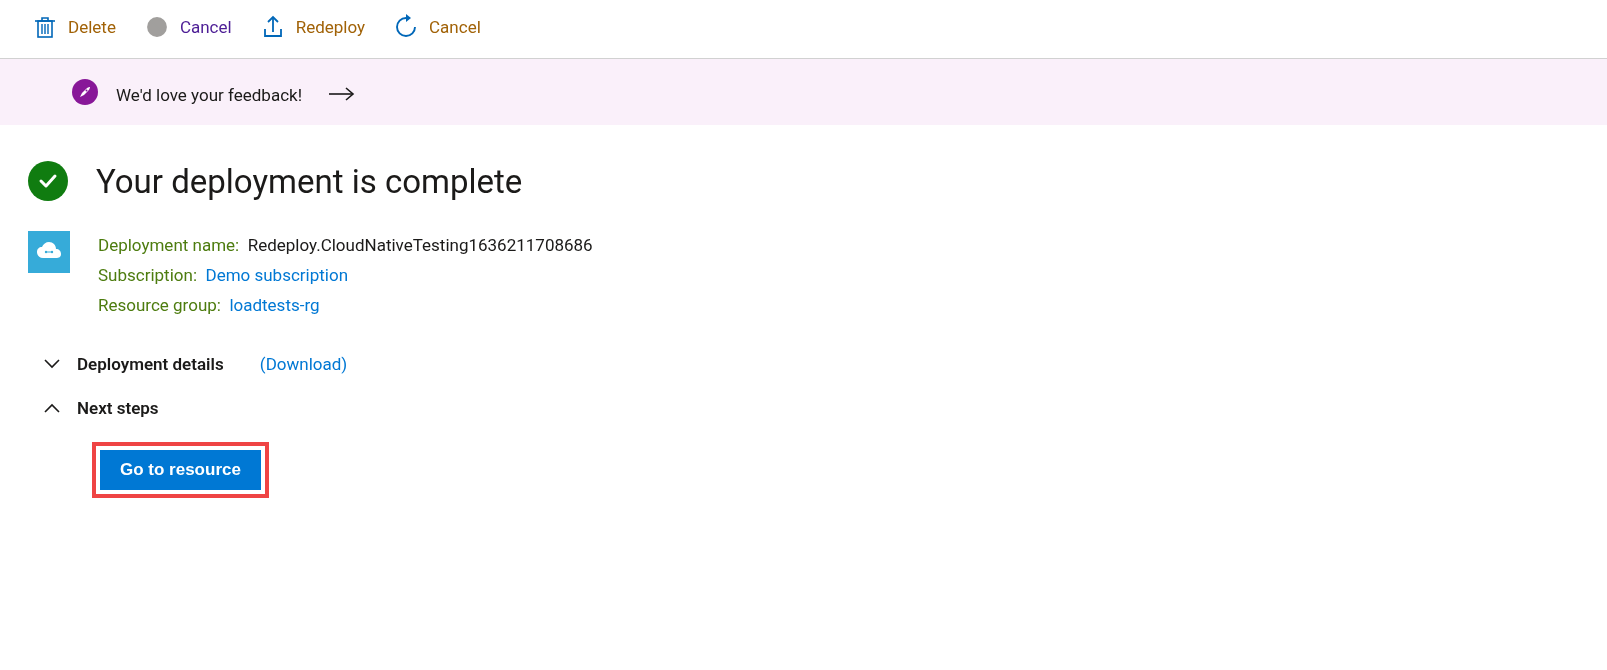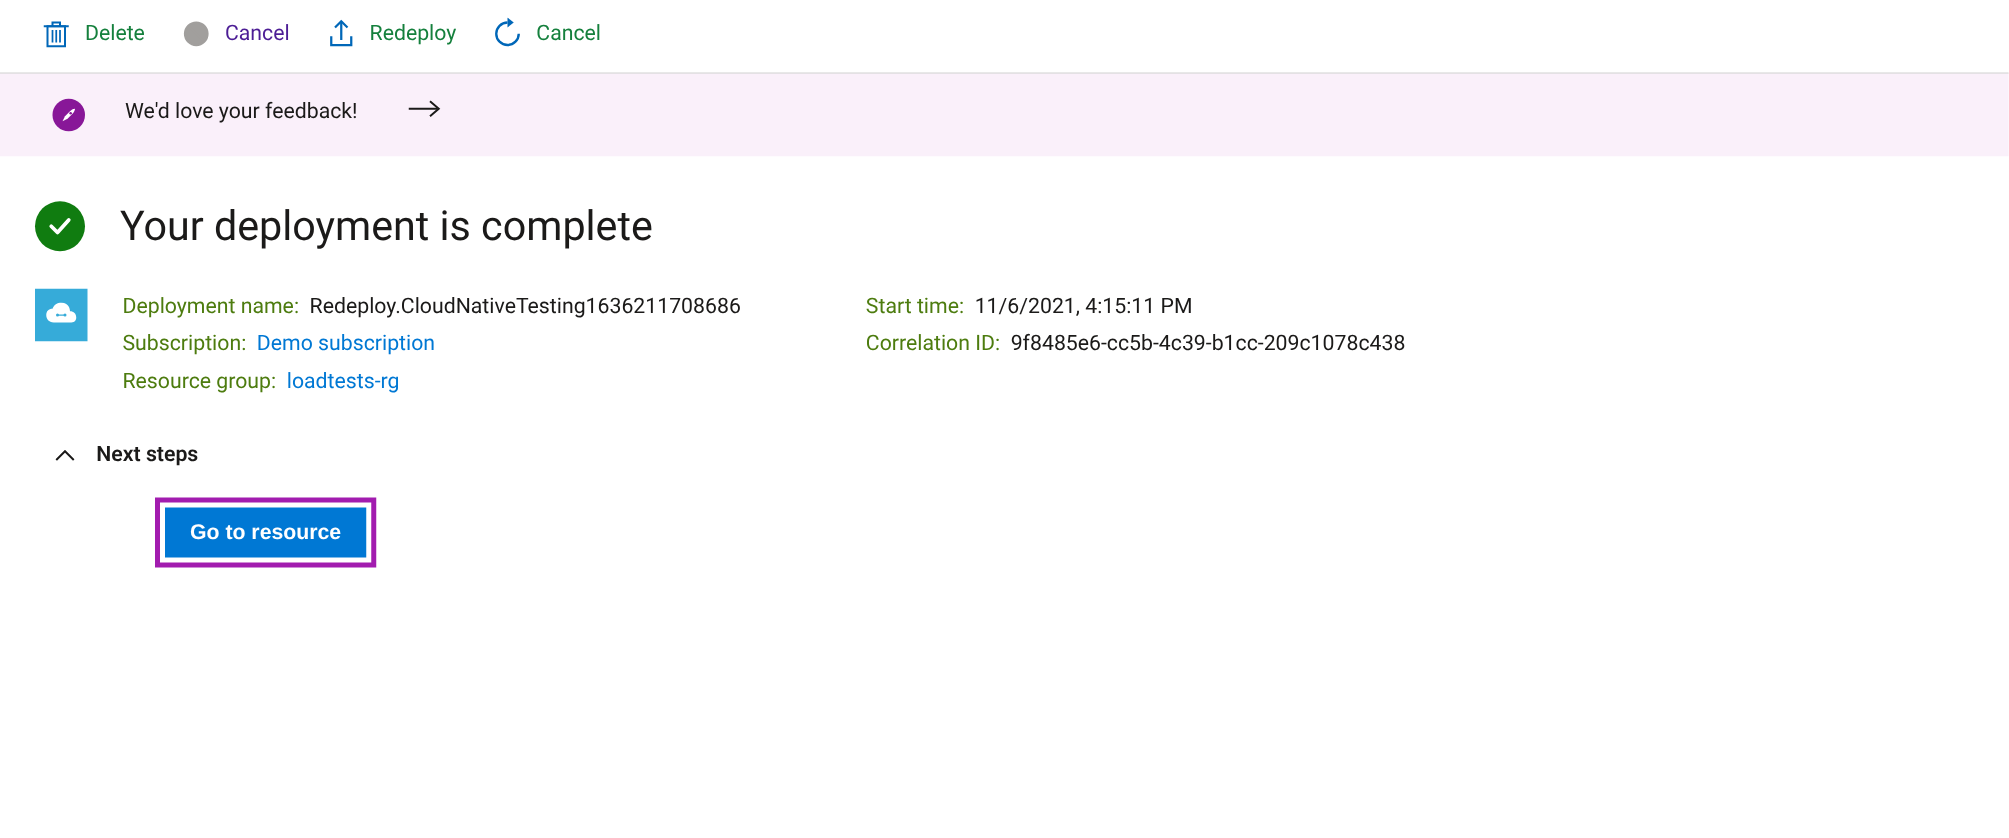--- a/index.html
+++ b/index.html
@@ -16,34 +16,34 @@
     align-items: center;
     gap: 28px;
     padding: 14px 32px 18px 32px;
     border-bottom: 1px solid #d1d1d1;
   }
   .toolbar-btn {
     display: flex;
     align-items: center;
     gap: 10px;
     cursor: pointer;
-    color: #15803d;
+    color: #a16207;
   }
   .toolbar-btn.disabled {
     color: #4c1d95;
     cursor: default;
   }
   .toolbar-btn.disabled svg { stroke: #a19f9d; fill: #a19f9d; }
   .toolbar-icon { display:flex; align-items:center; justify-content:center; width:26px; height:26px; }
   .feedback-banner {
     background: #faf0fa;
-    padding: 20px 42px;
+    padding: 20px 72px;
     display: flex;
-    align-items: flex-start;
-    gap: 32px;
+    align-items: flex-end;
+    gap: 18px;
   }
   .rocket-circle {
     width: 26px; height:26px; border-radius:50%;
     background:#881798; display:flex; align-items:center; justify-content:center;
     flex-shrink:0;
   }
   .feedback-text { color:#1b1a19; }
   .arrow-right { margin-left:8px; }
   .content { padding: 36px 28px; }
   .title-row { display:flex; align-items:center; gap:28px; margin-bottom: 30px; }
@@ -62,23 +62,23 @@
   .detail-label { color:#4d7c0f; }
   .link { color:#0078d4; cursor:pointer; }
   .expander-row {
     display:flex; align-items:center; gap:16px; padding-left:15px;
     margin-bottom:24px; cursor:pointer;
   }
   .expander-label { font-weight:600; }
   .chevron { display:flex; width:18px; justify-content:center; }
   .highlight-box {
     display:inline-block;
-    border:4px solid #a21caf;
+    border:4px solid #ef4444;
     padding:4px;
-    margin-left:96px;
+    margin-left:64px;
   }
   .primary-btn {
     background:#0078d4; color:#ffffff; border:none;
     padding:10px 20px; font-size:17px; font-weight:600;
     cursor:pointer;
   }
 </style>
 </head>
 <body>
 
@@ -170,33 +170,32 @@
         </div>
         <div>
           <span class="detail-label">Subscription:</span>
           &nbsp;<span class="link">Demo subscription</span>
         </div>
         <div>
           <span class="detail-label">Resource group:</span>
           &nbsp;<span class="link">loadtests-rg</span>
         </div>
       </div>
-      <div class="details-col">
-        <div>
-          <span class="detail-label">Start time:</span>
-          &nbsp;<span>11/6/2021, 4:15:11 PM</span>
-        </div>
-        <div>
-          <span class="detail-label">Correlation ID:</span>
-          &nbsp;<span>9f8485e6-cc5b-4c39-b1cc-209c1078c438</span>
-        </div>
-      </div>
     </div>
   </div>
 
+  <div class="expander-row">
+    <span class="chevron">
+      <svg width="16" height="10" viewBox="0 0 16 10" fill="none">
+        <path d="M1 1 L8 8 L15 1" stroke="#1b1a19" stroke-width="1.6" fill="none"></path>
+      </svg>
+    </span>
+    <span class="expander-label">Deployment details</span>
+    &nbsp;<span class="link">(Download)</span>
+  </div>
 
   <div class="expander-row">
     <span class="chevron">
       <svg width="16" height="10" viewBox="0 0 16 10" fill="none">
         <path d="M1 9 L8 2 L15 9" stroke="#1b1a19" stroke-width="1.6" fill="none"></path>
       </svg>
     </span>
     <span class="expander-label">Next steps</span>
   </div>
 

